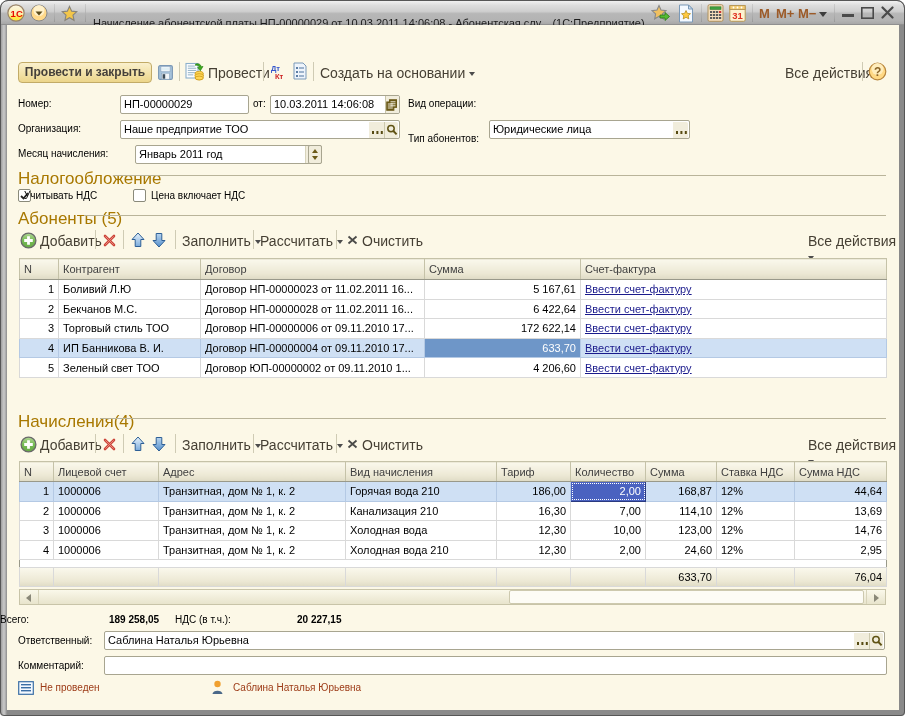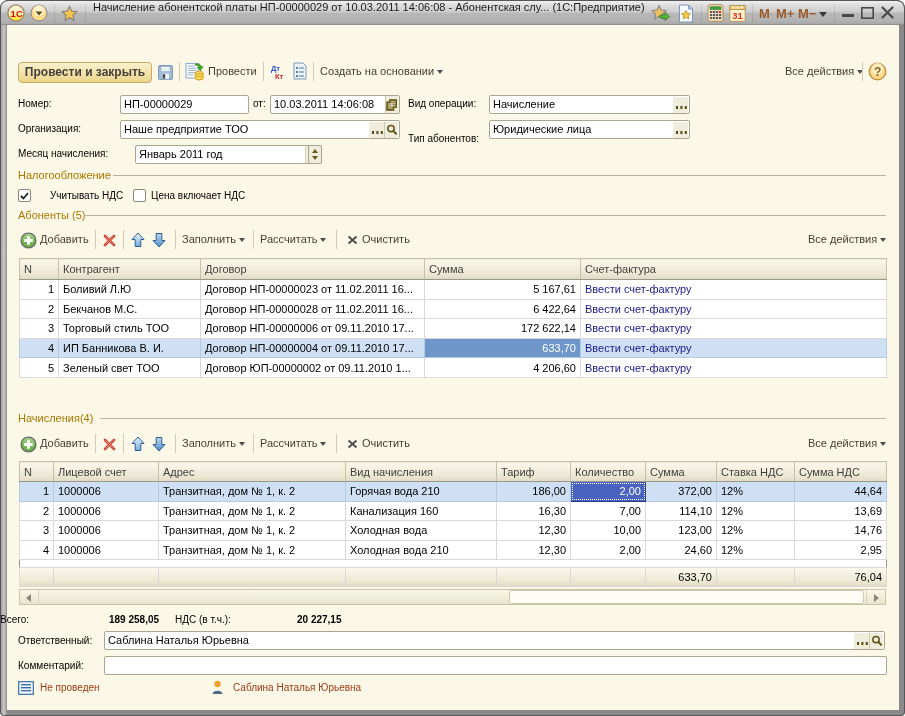--- a/index.html
+++ b/index.html
@@ -7,48 +7,48 @@
 body { font-family:"Liberation Sans", sans-serif; font-size:11px; background:#fff; position:relative; }
 .win { position:absolute; left:0; top:0; width:905px; height:716px;
   background:linear-gradient(to right,#8f8f8f 0,#bdbdbd 3px,#c9c9c9 4px,#a5a5a5 6px,#8a8a8a 7px) ;
   border-radius:8px 8px 4px 4px; }
 .winborder { position:absolute; inset:0; border:1px solid #565656; border-radius:8px 8px 4px 4px; z-index:50; pointer-events:none; }
 .titlebar { position:absolute; left:1px; top:1px; width:903px; height:24px;
   background:linear-gradient(to bottom,#f0f0f0 0,#dcdcdc 20%,#cfcfcf 45%,#b7b7b7 55%,#b3b3b3 85%,#a7a7a7 100%);
   border-radius:7px 7px 0 0; border-bottom:1px solid #909090; }
 .content { position:absolute; left:7px; top:25px; width:892px; height:685px; background:#fcf8e7; }
 .tsep { position:absolute; top:3px; width:1px; height:18px; background:linear-gradient(to bottom,#cdcdcd,#9a9a9a); }
-.ttext { position:absolute; top:0; color:#1c1c1c; font-size:11px; white-space:nowrap; }
+.ttext { position:absolute; top:16px; color:#1c1c1c; font-size:11px; white-space:nowrap; }
 .cap { position:absolute; color:#3b3b3b; font-weight:bold; font-size:13px; }
 
 
 .h1 { position:absolute; left:18px; top:35px; font-size:16px; letter-spacing:0.8px; font-weight:bold; color:#a36d00; }
 .btn-main { position:absolute; left:18px; top:62px; width:134px; height:21px;
   background:linear-gradient(to bottom,#faf0cd 0,#f3e3ab 50%,#ecd58b 100%);
   border:1px solid #c2ab67; border-radius:4px;
   font-weight:bold; color:#45403a; text-align:center; line-height:19px; font-size:12px; }
-.tlb { position:absolute; color:#453f33; font-size:11px; }
+.tlb { position:absolute; color:#453f33; font-size:14px; }
 .sep { position:absolute; width:1px; background:#cfcbb4; }
 .arrow-down { display:inline-block; width:0; height:0; border-left:3.5px solid transparent; border-right:3.5px solid transparent; border-top:4px solid #4c4c4c; vertical-align:middle; }
 
 
 .lbl { position:absolute; color:#000; font-size:10px; }
 .inp { position:absolute; background:#fff; border:1px solid #a8a590; border-radius:2px; font-size:11px; color:#000; padding:2px 3px 0 3px; height:19px; }
-.grp { position:absolute; color:#a87800; font-size:11px; }
+.grp { position:absolute; color:#a87800; font-size:17px; }
 .gline { position:absolute; height:1px; background:#b9b49a; }
 
 
 .tb { position:absolute; left:0; width:905px; height:20px; }
 table.tbl { border-collapse:collapse; table-layout:fixed; font-size:11px; }
 .tbl td, .tbl th { border:1px solid #d9d9d9; padding:0 4px; height:19px; overflow:hidden; white-space:nowrap; font-weight:normal; text-align:left; }
 .tbl { border:1px solid #99998a; }
 .hdr td { background:linear-gradient(to bottom,#faf8ec 0,#ece8d4 70%,#dedac4 100%); color:#3f3f3f; border:1px solid #c5c2a8; border-bottom:1px solid #99998a; }
 .tbl td.num { text-align:right; }
 .tbl td.fcell { background:#4a62c0; color:#fff; border:1px solid #2a3a80; outline:1px dotted #fff; outline-offset:-2px; }
-a.lnk { color:#1a1a8c; }
+a.lnk { color:#1a1a8c; text-decoration:underline; }
 .selrow { background:#cfe0f4; }
 .selrow td { border-color:#b4c9e4; }
 .foot { background:linear-gradient(to bottom,#faf8ec 0,#ece8d4 70%,#dedac4 100%); }
 .dots { position:absolute; right:1px; top:1px; width:15px; height:16px; background:#f1eddc; border-radius:0 2px 2px 0; }
 .dots::after { content:""; position:absolute; left:2.5px; bottom:4px; width:2.6px; height:2.6px; background:#564a12; box-shadow:4.4px 0 #564a12, 8.8px 0 #564a12; }
 .mag { position:absolute; right:1px; top:1px; width:14px; height:16px; background:#f1eddc; border-left:1px solid #cdc9ae; border-radius:0 2px 2px 0; }
 .cb { position:absolute; width:13px; height:13px; background:#fff; border:1px solid #8a8a7a; border-radius:2px; }
 .spin { position:absolute; width:14px; height:19px; background:#f1eddc; border:1px solid #a8a590; border-radius:2px; }
 .spin::before { content:""; position:absolute; left:2.5px; top:3px; width:0; height:0; border-left:3.5px solid transparent; border-right:3.5px solid transparent; border-bottom:4.5px solid #6b5a18; }
 .spin::after { content:""; position:absolute; left:2.5px; bottom:3px; width:0; height:0; border-left:3.5px solid transparent; border-right:3.5px solid transparent; border-top:4.5px solid #6b5a18; }
@@ -201,21 +201,20 @@
         <rect x="3.5" y="0.8" width="7" height="7.5" fill="#6b5a18"></rect>
         <rect x="0.8" y="3" width="7" height="8.2" fill="#6b5a18"></rect>
       </g>
       <g stroke="#fdf8ec" stroke-width="0.9">
         <path d="M4.5 2.8 L9.5 2.8 M4.5 4.8 L9.5 4.8 M4.5 6.8 L9.5 6.8"></path>
         <path d="M1.8 5 L6.8 5 M1.8 7 L6.8 7 M1.8 9 L6.8 9"></path>
       </g>
     </svg>
   </div>
   <div class="lbl" style="left:408px;top:98px">Вид операции:</div>
-  <div class="inp" style="left:489px;top:95px;width:201px">Начисление<span class="dots"></span></div>
 
   <div class="lbl" style="left:18px;top:123px">Организация:</div>
   <div class="inp" style="left:120px;top:120px;width:280px">Наше предприятие ТОО<span class="dots" style="right:15px;border-radius:0"></span>
     <span class="mag">
         <svg style="position:absolute;left:1px;top:2px" width="12" height="12" viewBox="0 0 12 12">
           <circle cx="5" cy="4.6" r="3.2" fill="none" stroke="#5f5214" stroke-width="1.5"></circle>
           <path d="M7.4 7 L10.6 10.4" stroke="#5f5214" stroke-width="1.9"></path>
         </svg>
       </span>
   </div>
@@ -227,21 +226,21 @@
     <span style="position:absolute;right:0;top:0;width:16px;height:17px;background:#f1eddc;border-left:1px solid #d8d4bc;border-radius:0 2px 2px 0"></span>
     <span style="position:absolute;right:4px;top:6px;width:0;height:0;border-left:4.5px solid transparent;border-right:4.5px solid transparent;border-top:5.5px solid #6b5a18"></span>
   </div>
   <div class="spin" style="left:308px;top:145px"></div>
 
   <div class="grp" style="left:18px;top:169px">Налогообложение</div>
   <div class="gline" style="left:113px;top:175px;width:773px"></div>
   <div class="cb" style="left:18px;top:189px"><svg width="9" height="8" viewBox="0 0 9 8" style="margin:1.5px 0 0 1px">
         <path d="M1 4 L3.5 6.5 L8 1" stroke="#222" stroke-width="1.8" fill="none"></path>
       </svg></div>
-  <div class="lbl" style="left:50px;top:190px">Учитывать НДС</div>
+  <div class="lbl" style="left:24px;top:190px">Учитывать НДС</div>
   <div class="cb" style="left:133px;top:189px"></div>
   <div class="lbl" style="left:151px;top:190px">Цена включает НДС</div>
 
   <div class="grp" style="left:18px;top:209px">Абоненты (5)</div>
   <div class="gline" style="left:84px;top:215px;width:802px"></div>
 
   <div class="tb" style="top:230px">
     <svg style="position:absolute;left:20px;top:2px" width="17" height="17" viewBox="0 0 17 17">
       <circle cx="8.5" cy="8.5" r="7.4" fill="url(#gg1)" stroke="#6a6a6a" stroke-width="1.3"></circle>
       <path d="M8.5 4.2 L8.5 12.8 M4.2 8.5 L12.8 8.5" stroke="#fff" stroke-width="2.8"></path>
@@ -420,29 +419,29 @@
           <td>Ставка НДС</td>
           <td>Сумма НДС</td>
         </tr>
     <tr style="height:19.6px" class="selrow">
           <td class="num">1</td>
           <td>1000006</td>
           <td>Транзитная, дом № 1, к. 2</td>
           <td>Горячая вода 210</td>
           <td class="num">186,00</td>
           <td class="num fcell">2,00</td>
-          <td class="num">372,00</td>
+          <td class="num">168,87</td>
           <td>12%</td>
           <td class="num">44,64</td>
         </tr>
     <tr style="height:19.6px;background:#fff">
           <td class="num">2</td>
           <td>1000006</td>
           <td>Транзитная, дом № 1, к. 2</td>
-          <td>Канализация 160</td>
+          <td>Канализация 210</td>
           <td class="num">16,30</td>
           <td class="num">7,00</td>
           <td class="num">114,10</td>
           <td>12%</td>
           <td class="num">13,69</td>
         </tr>
     <tr style="height:19.6px;background:#fff">
           <td class="num">3</td>
           <td>1000006</td>
           <td>Транзитная, дом № 1, к. 2</td>

